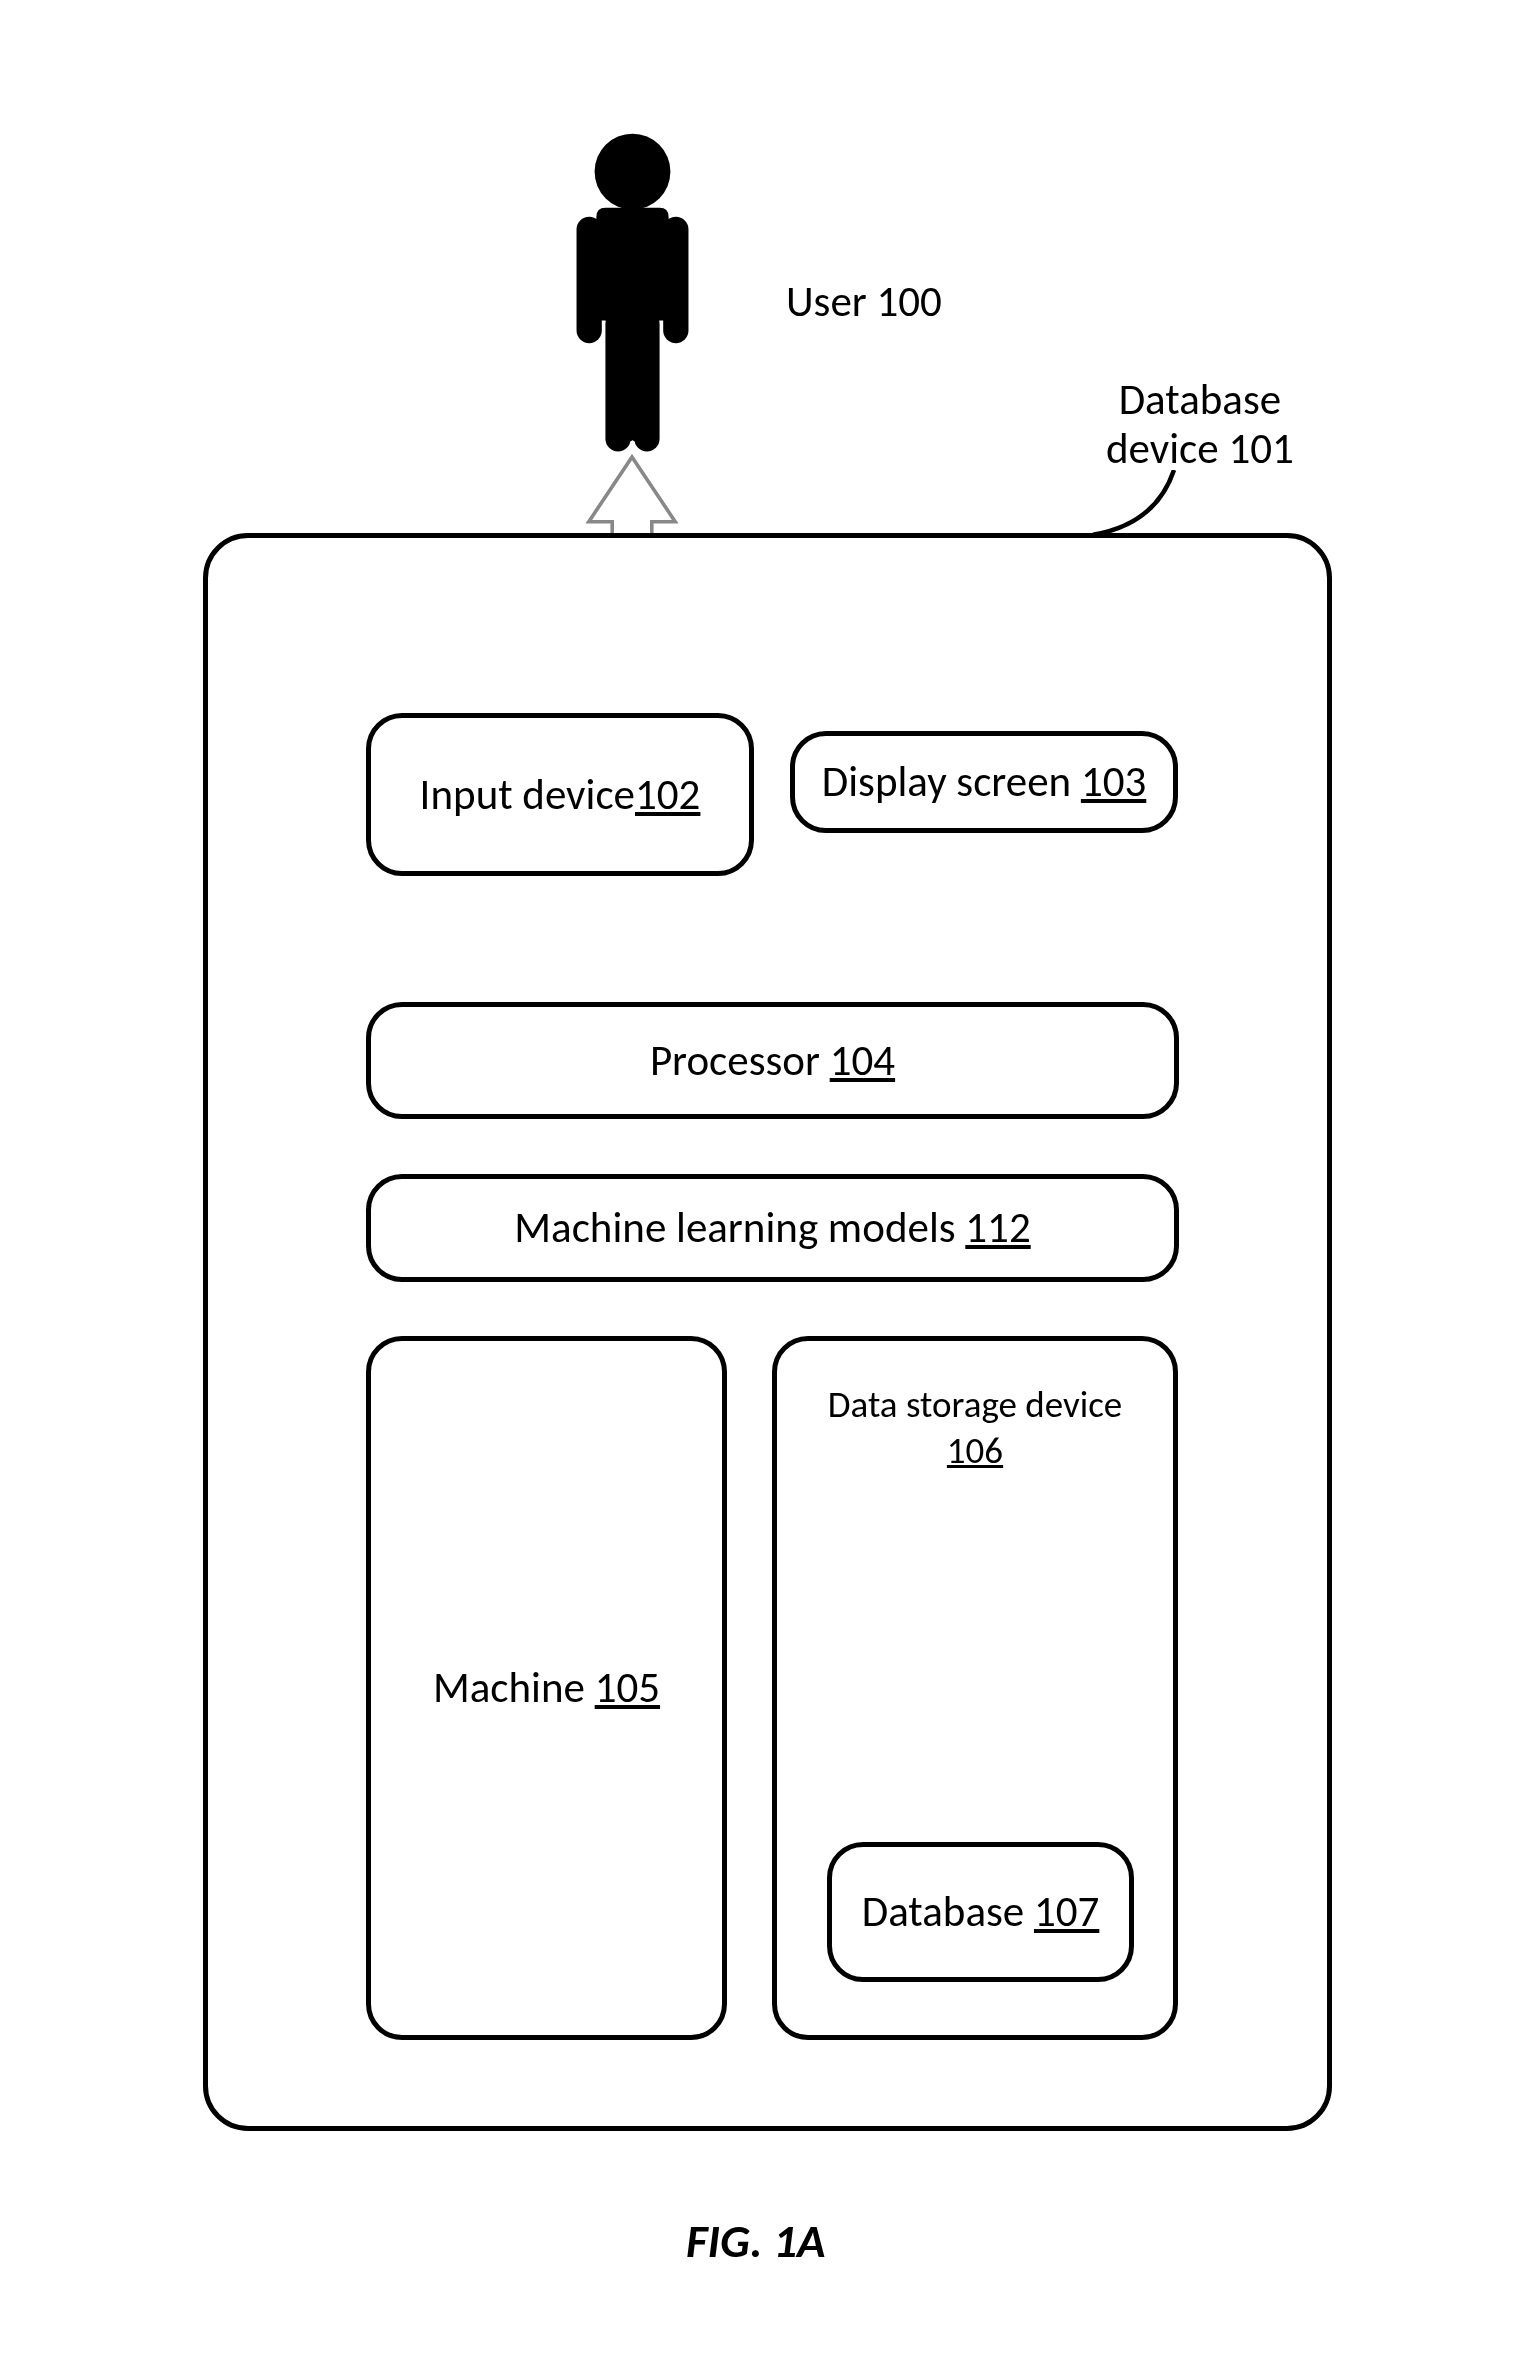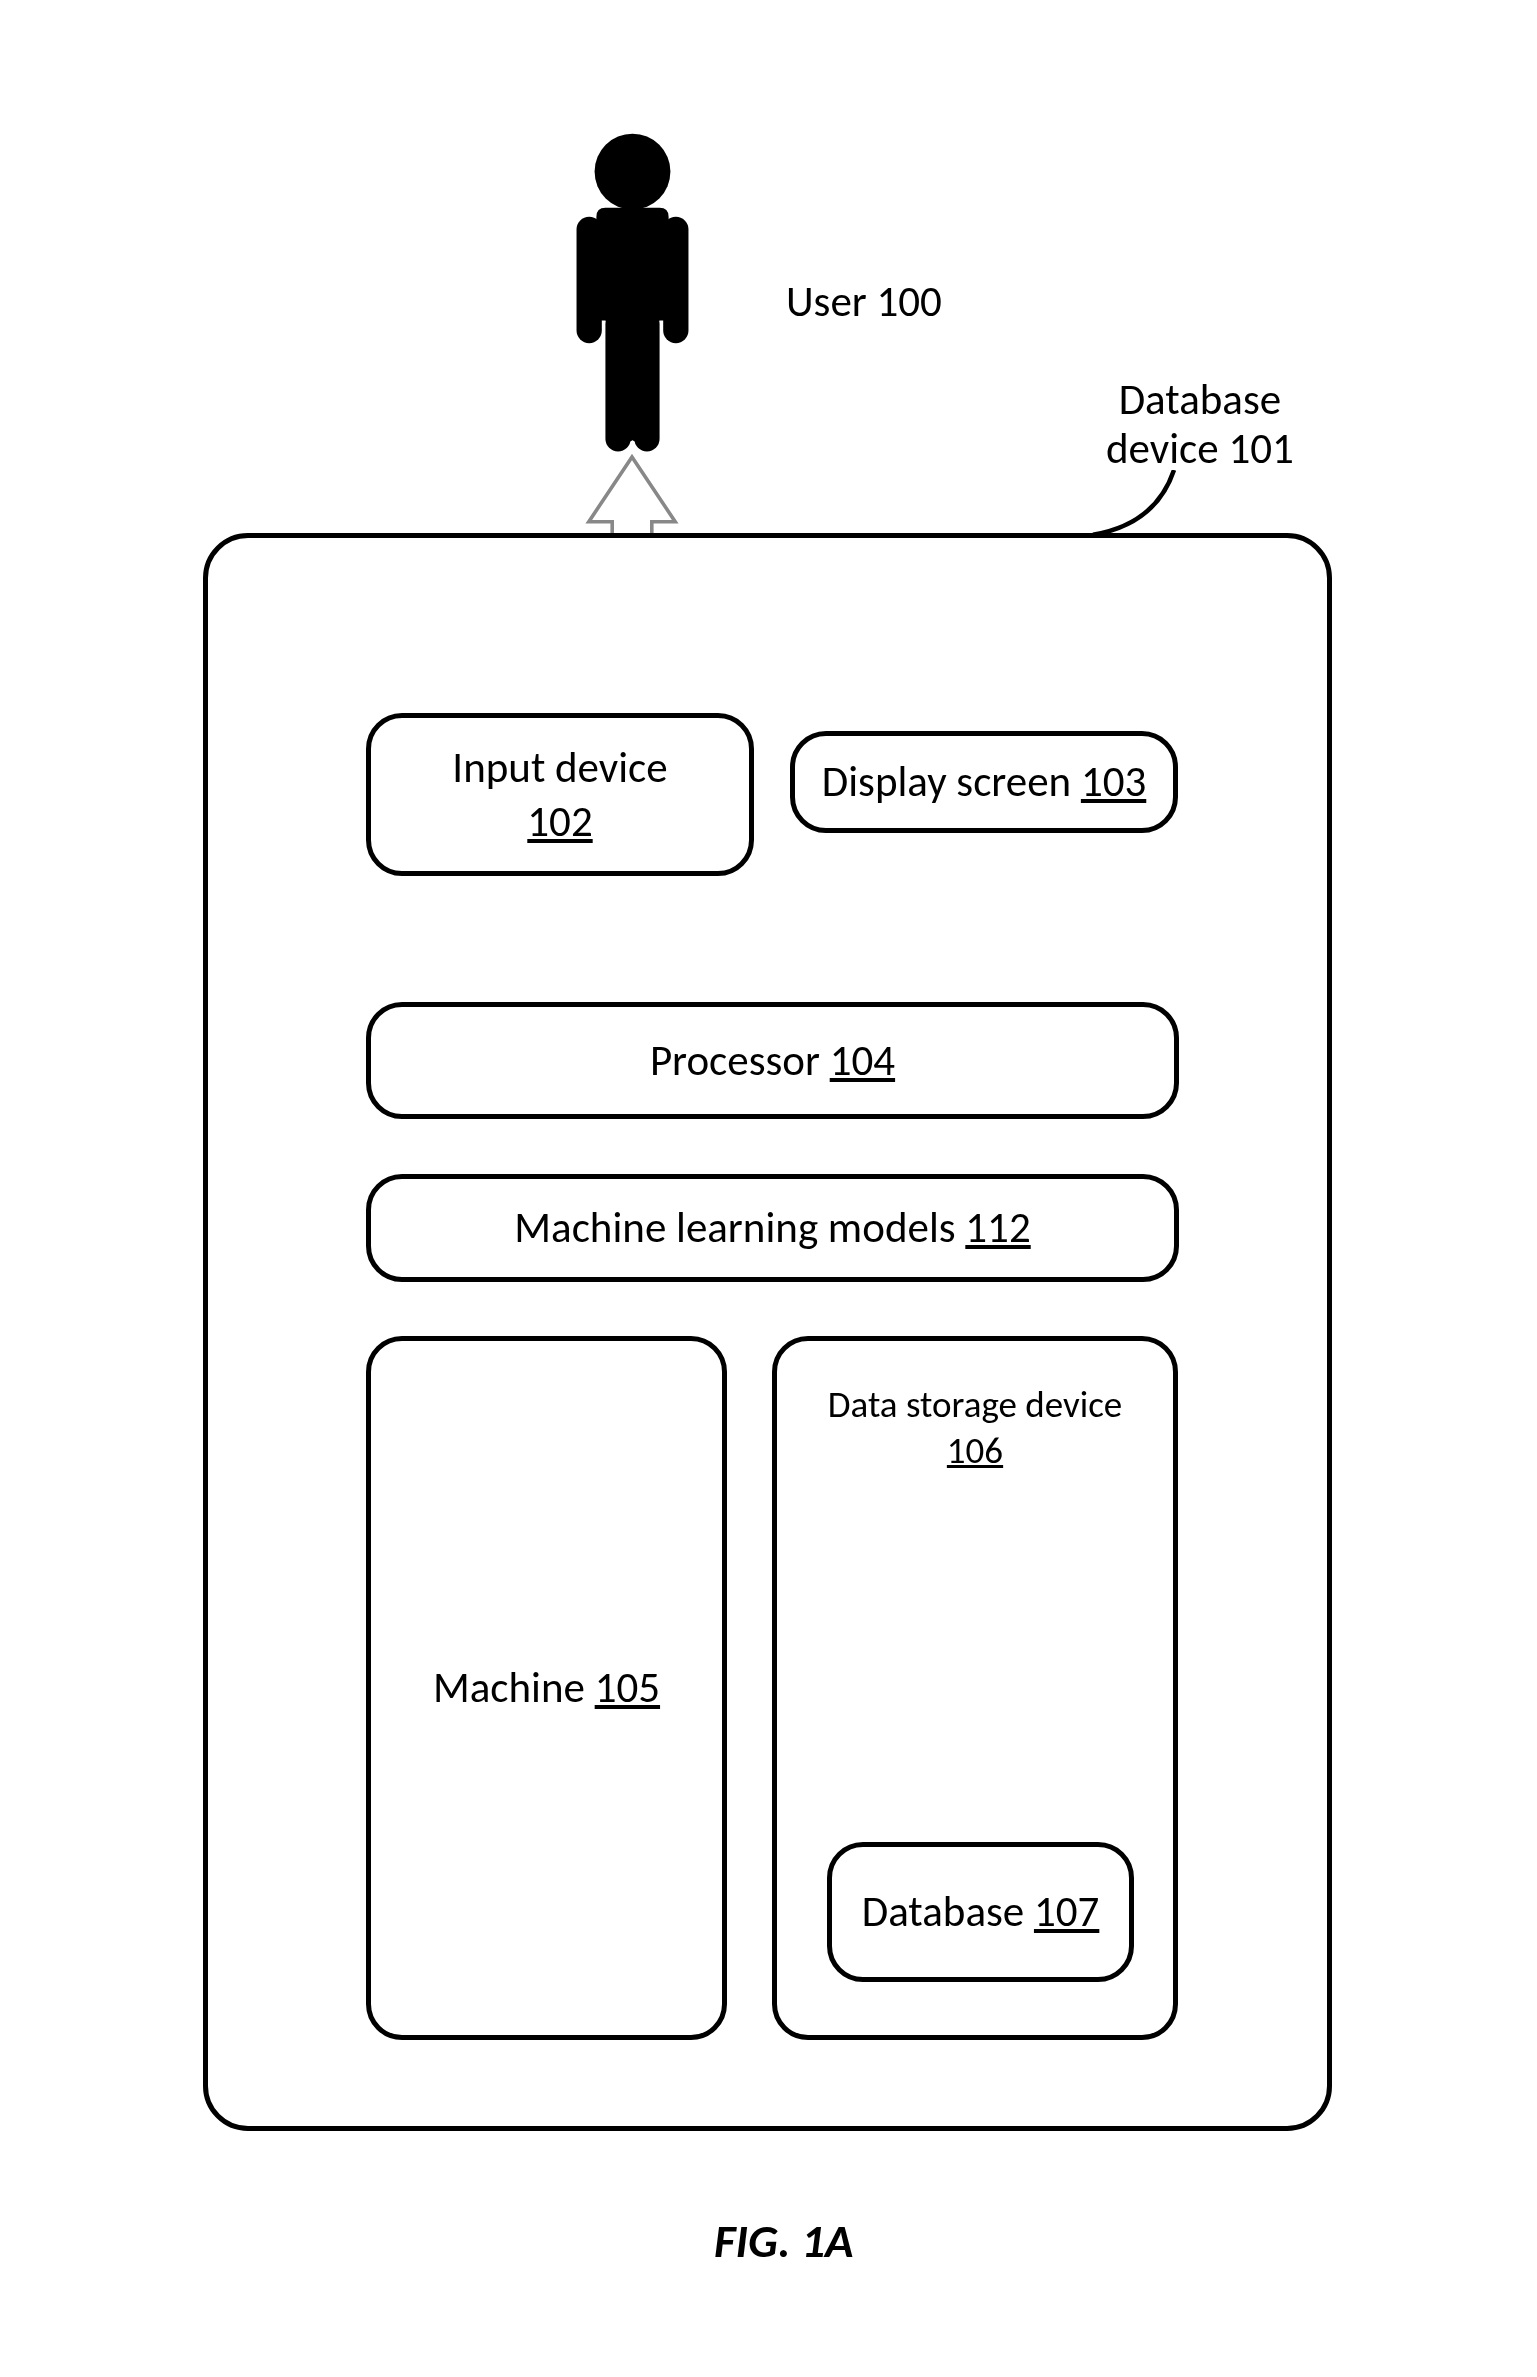--- a/index.html
+++ b/index.html
@@ -12,33 +12,33 @@
     height: 2377px;
     position: relative;
   }
   .stage {
     position: relative;
     width: 1538px;
     height: 2377px;
   }
   
   .label { font-size: 43px; color: #000; position: absolute; white-space: nowrap; }
-  .fig-cap { font-size: 47px; font-weight: bold; font-style: italic; position: absolute; margin-left: 28px; }
+  .fig-cap { font-size: 47px; font-weight: bold; font-style: italic; position: absolute; }
   .ref-num { text-decoration: underline; }
   
   .rbox {
     position: absolute;
     border: 5.4px solid #000;
     border-radius: 36px;
     background: #fff;
   }
   .main-box { border-radius: 45px; }
   .component {
     display: flex;
-    flex-direction: column;
+    flex-direction: row;
     align-items: center;
     justify-content: center;
     text-align: center;
     padding: 9px 18px;
     line-height: 1.25;
   }
   .component .line { font-size: 43px; }
   
   .person { position: absolute; }
   

